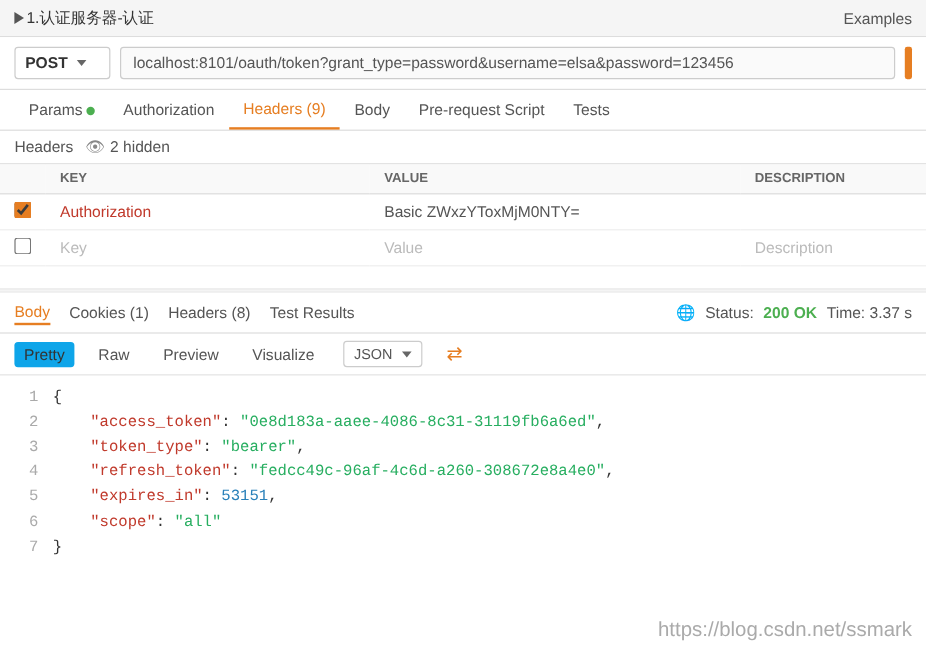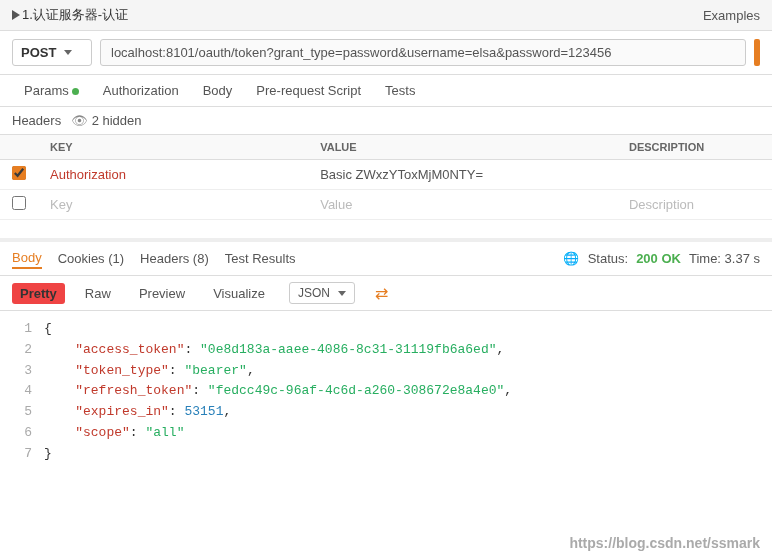--- a/index.html
+++ b/index.html
@@ -42,35 +42,35 @@
     .response-area { border-top: 2px solid #eee; background: #fff; }
     .response-tabs { display: flex; align-items: center; padding: 6px 12px; border-bottom: 1px solid #ddd; gap: 16px; }
     .resp-tab { font-size: 13px; color: #555; cursor: pointer; padding: 2px 0; }
     .resp-tab.active { color: #e67e22; border-bottom: 2px solid #e67e22; }
     .resp-status { margin-left: auto; font-size: 13px; color: #555; display: flex; align-items: center; gap: 8px; }
     .status-ok { color: #4caf50; font-weight: bold; }
 
     
     .resp-subtabs { display: flex; align-items: center; padding: 6px 12px; border-bottom: 1px solid #ddd; gap: 12px; }
     .resp-subtab { font-size: 13px; color: #555; cursor: pointer; padding: 3px 8px; border-radius: 3px; }
-    .resp-subtab.active { background: #ef4444; color: #333; font-weight: bold; }
+    .resp-subtab.active { background: #0ea5e9; color: #333; }
     .json-select { display: flex; align-items: center; gap: 4px; border: 1px solid #ccc; border-radius: 3px; padding: 3px 8px; font-size: 12px; color: #555; cursor: pointer; background: #fff; margin-left: 4px; }
     .wrap-icon { margin-left: 8px; color: #e67e22; font-size: 16px; cursor: pointer; }
 
     
     .code-area { padding: 8px 12px; font-family: 'Courier New', monospace; font-size: 13px; line-height: 1.6; background: #fff; }
     .code-line { display: flex; gap: 12px; }
     .line-num { color: #aaa; min-width: 20px; text-align: right; user-select: none; }
     .brace { color: #333; }
     .json-key { color: #c0392b; }
     .json-val-num { color: #2980b9; }
     .json-str { color: #27ae60; }
 
     
-    .watermark { position: absolute; bottom: 8px; right: 12px; font-size: 14px; color: #aaa; font-weight: bold; }
+    .watermark { position: absolute; bottom: 24px; right: 12px; font-size: 17px; color: #aaa; }
   </style>
 </head>
 <body>
 
 <div style="position:relative; width:772px; height:559px; overflow:hidden;">
 
   <div class="top-bar">
     <div class="top-bar-left">
       <div class="triangle"></div>
       <span class="top-bar-title">1.认证服务器-认证</span>
@@ -86,20 +86,23 @@
     <input class="url-input" type="text" value="localhost:8101/oauth/token?grant_type=password&amp;username=elsa&amp;password=123456" style="">
     <div style="width:6px; background:#e67e22; border-radius:2px; align-self:stretch;"></div>
   </div>
 
   <div class="tabs">
     <div class="tab">
       <span>Params</span><span class="tab-dot"></span>
     </div>
     <div class="tab">
       <span>Authorization</span>
+    </div>
+    <div class="tab active">
+      <span>Headers (9)</span>
     </div>
     <div class="tab">
       <span>Body</span>
     </div>
     <div class="tab">
       <span>Pre-request Script</span>
     </div>
     <div class="tab">
       <span>Tests</span>
     </div>

